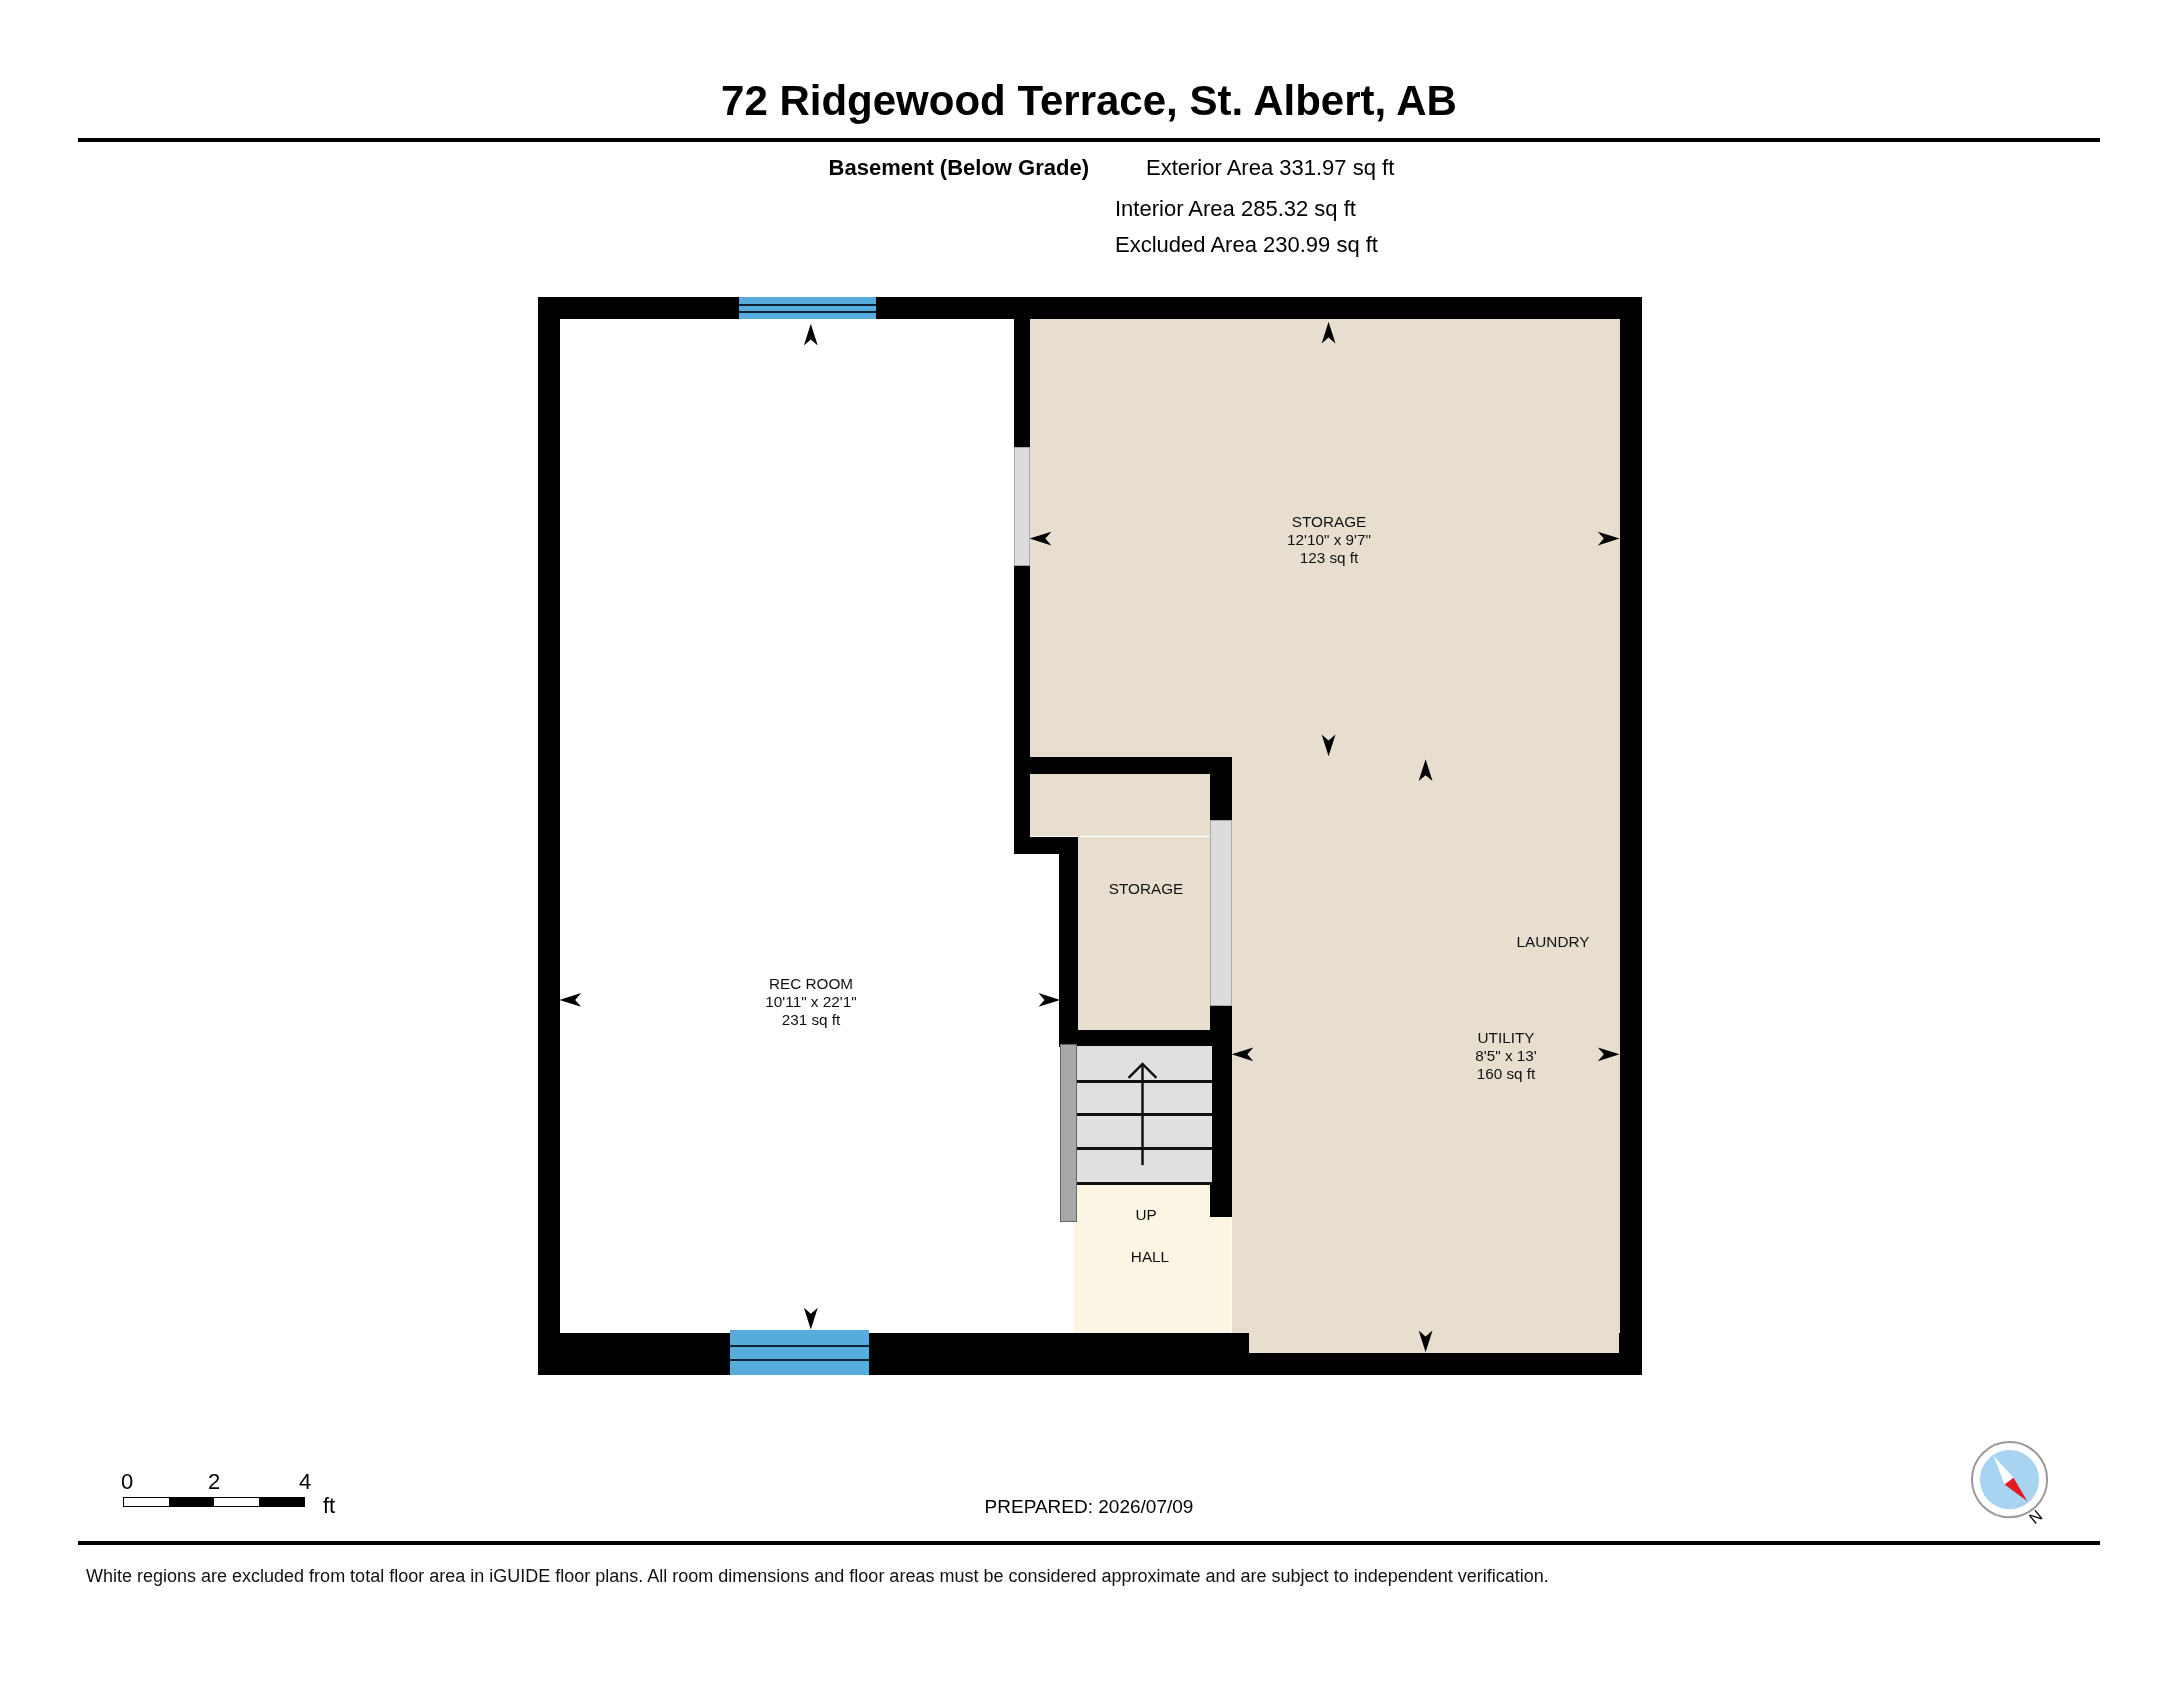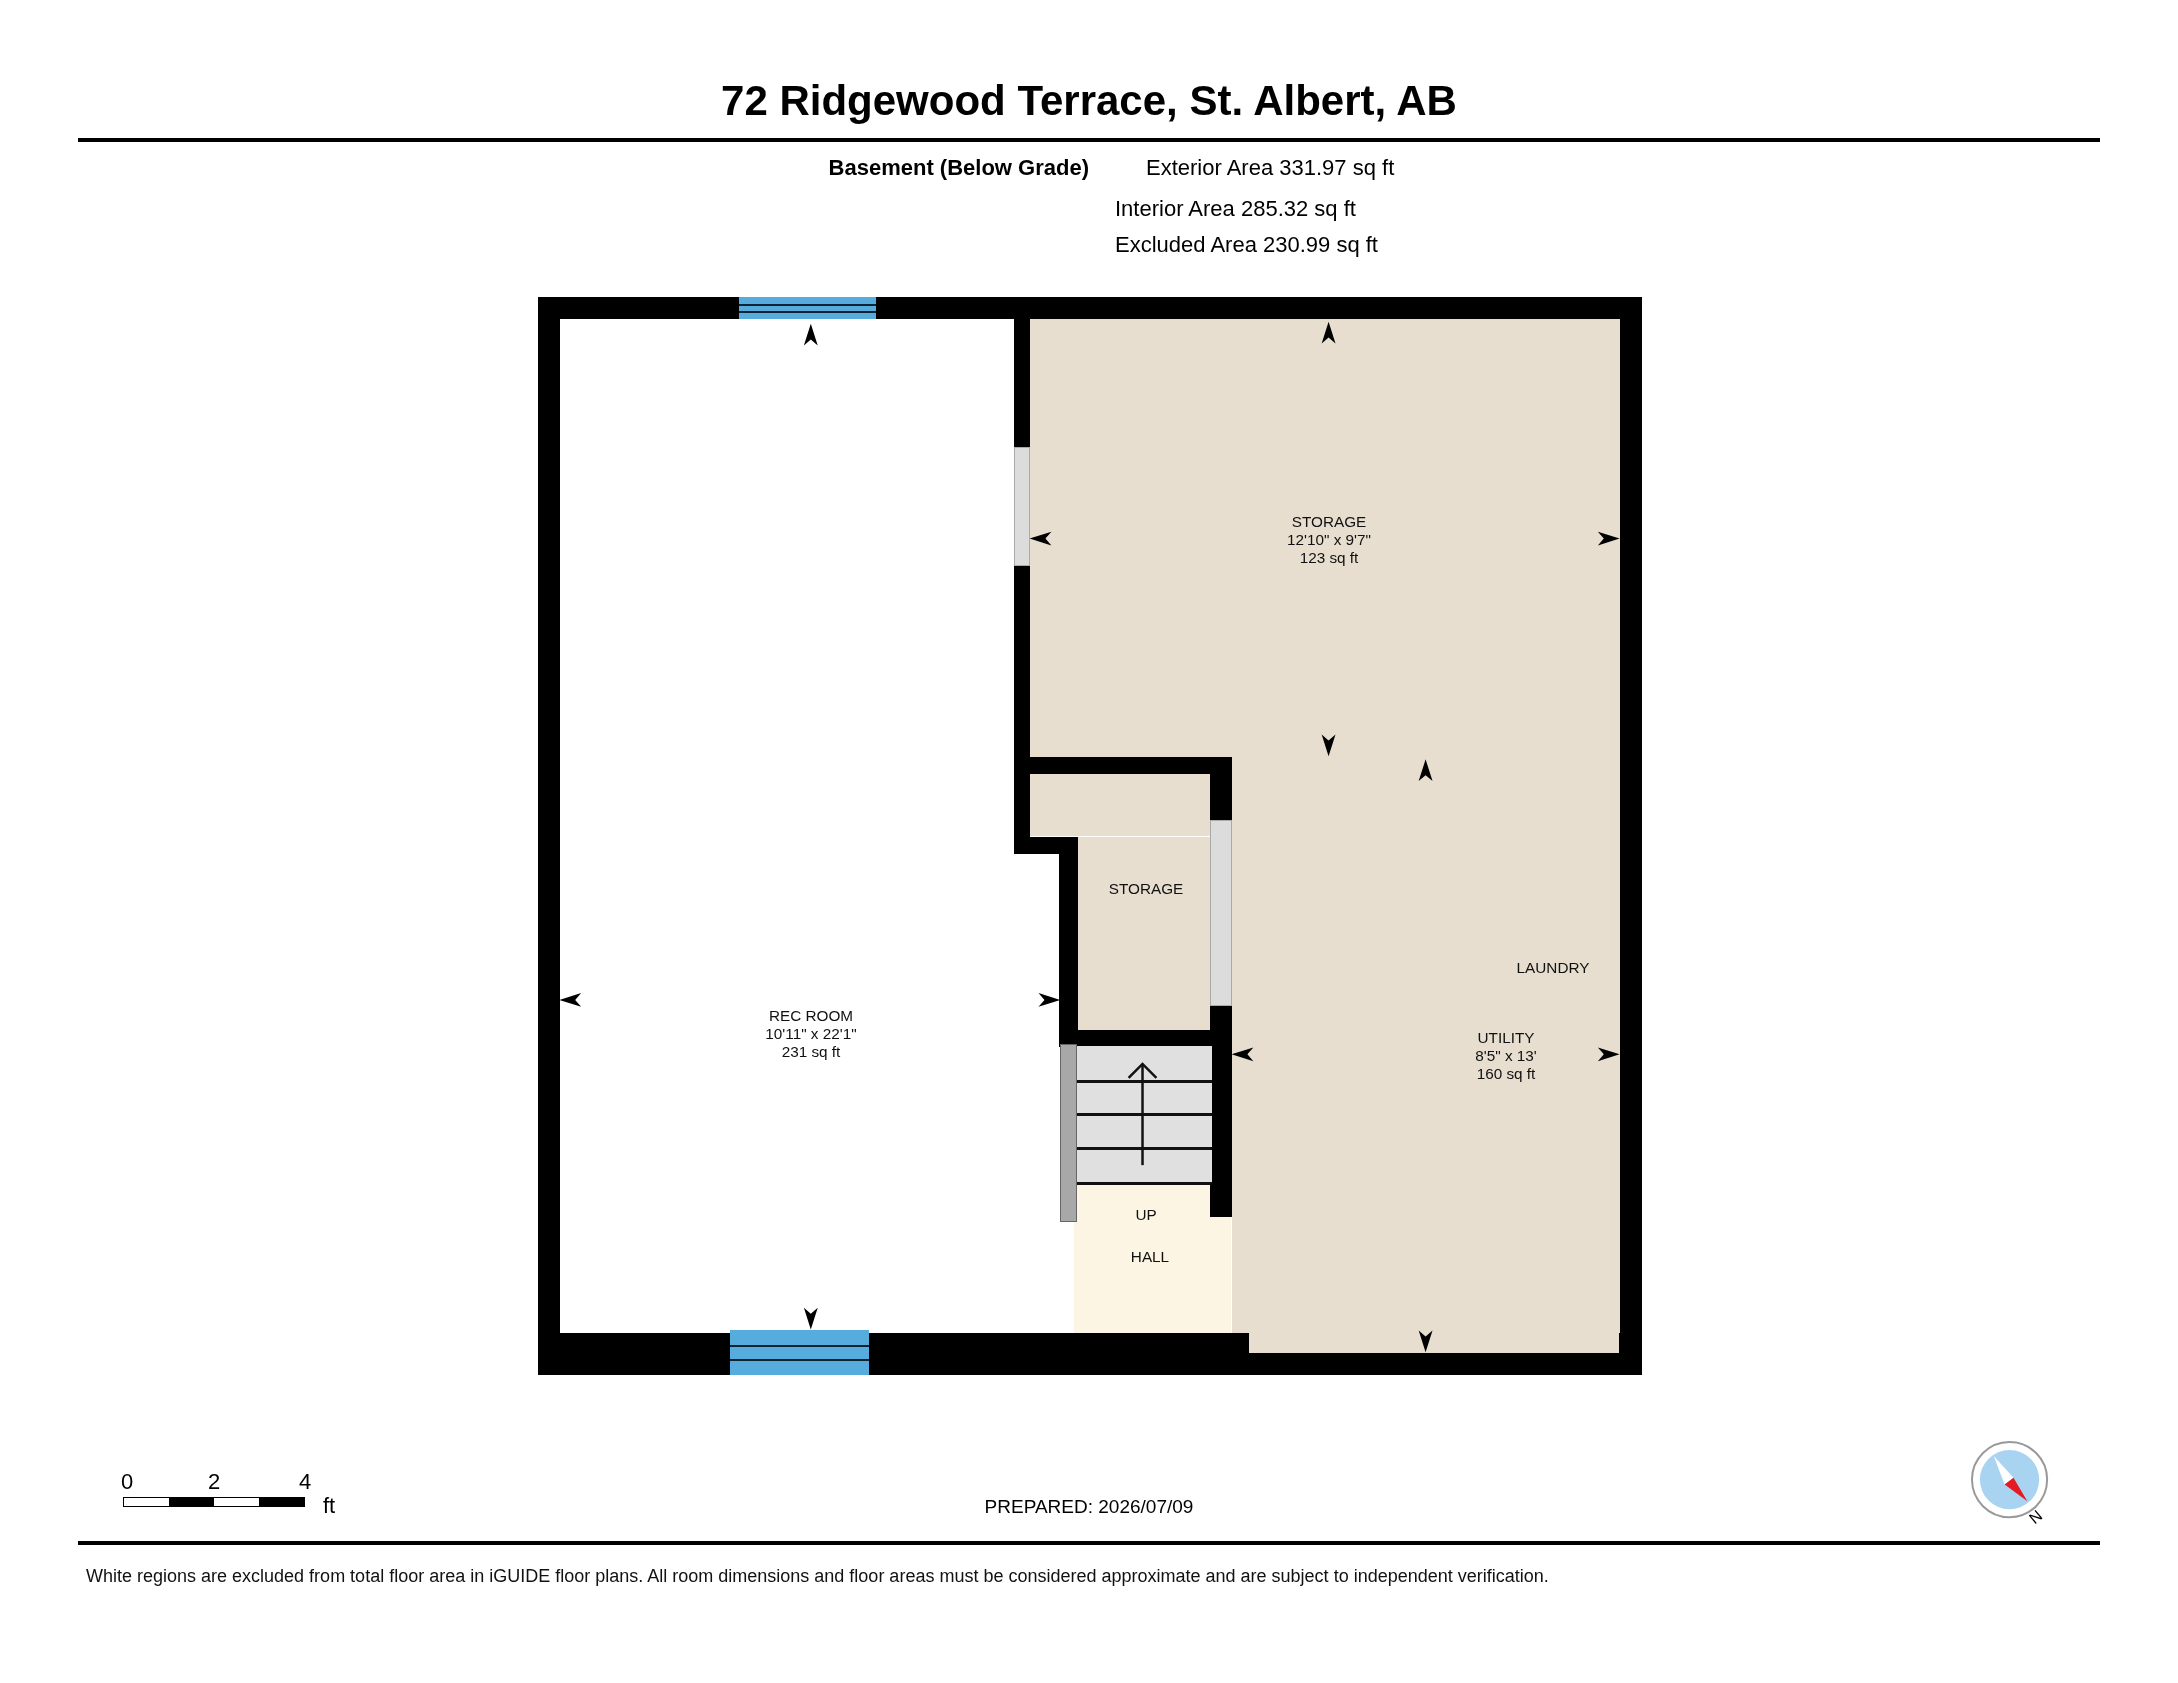--- a/index.html
+++ b/index.html
@@ -91,34 +91,34 @@
       <path d="M1040,544 l22,-7 l-6,7 l6,7 z"></path>
       <path d="M1636,544 l-22,-7 l6,7 l-6,7 z"></path>
 
       <path d="M1440,767 l-7,22 l7,-6 l7,6 z"></path>
       <path d="M1440,1366 l-7,-22 l7,6 l7,-6 z"></path>
       <path d="M1244,1065 l22,-7 l-6,7 l6,7 z"></path>
       <path d="M1636,1065 l-22,-7 l6,7 l-6,7 z"></path>
     </g>
   </svg>
 
-  <div class="room-label" style="left:811px; top:975px;margin-top:32px;">
+  <div class="room-label" style="left:811px; top:975px;">
     <div>REC ROOM</div>
     <div>10'11" x 22'1"</div>
     <div>231 sq ft</div>
   </div>
   <div class="room-label" style="left:1329px; top:513px;">
     <div>STORAGE</div>
     <div>12'10" x 9'7"</div>
     <div>123 sq ft</div>
   </div>
   <div class="room-label" style="left:1146px; top:880px;">
     <div>STORAGE</div>
   </div>
-  <div class="room-label" style="left:1553px; top:933px;margin-top:26px;">
+  <div class="room-label" style="left:1553px; top:933px;">
     <div>LAUNDRY</div>
   </div>
   <div class="room-label" style="left:1506px; top:1029px;">
     <div>UTILITY</div>
     <div>8'5" x 13'</div>
     <div>160 sq ft</div>
   </div>
   <div class="room-label" style="left:1146px; top:1206px;">
     <div>UP</div>
   </div>

